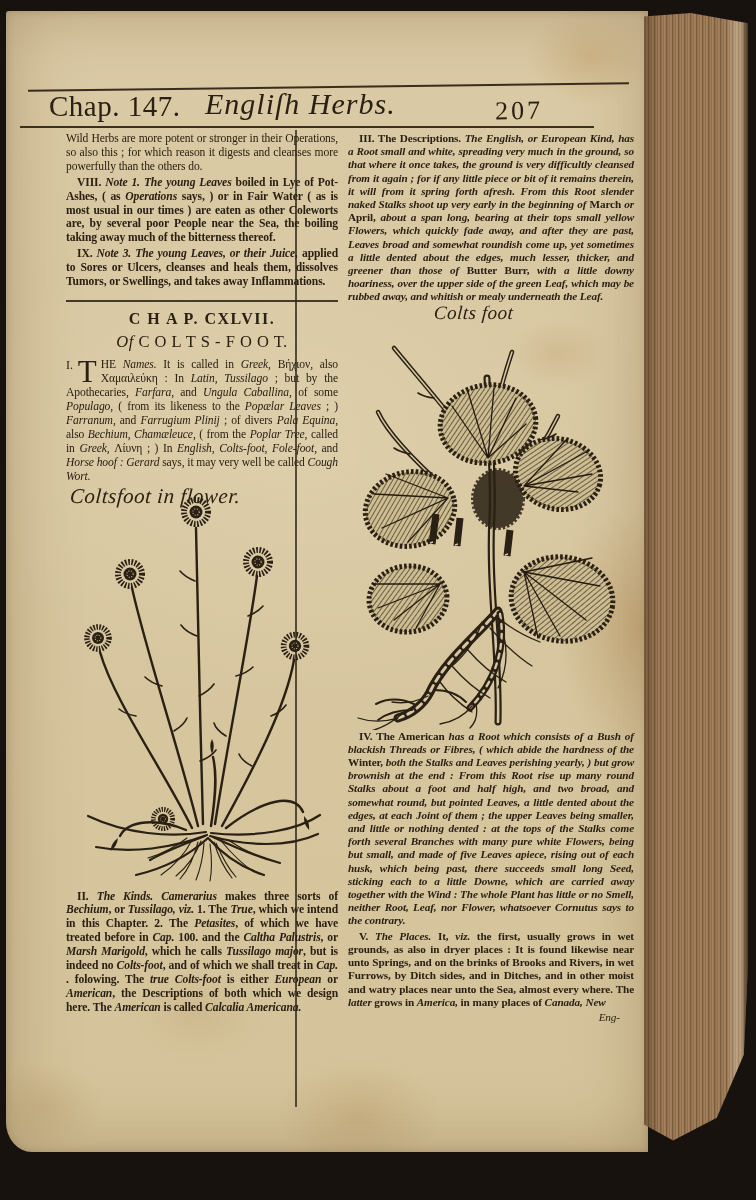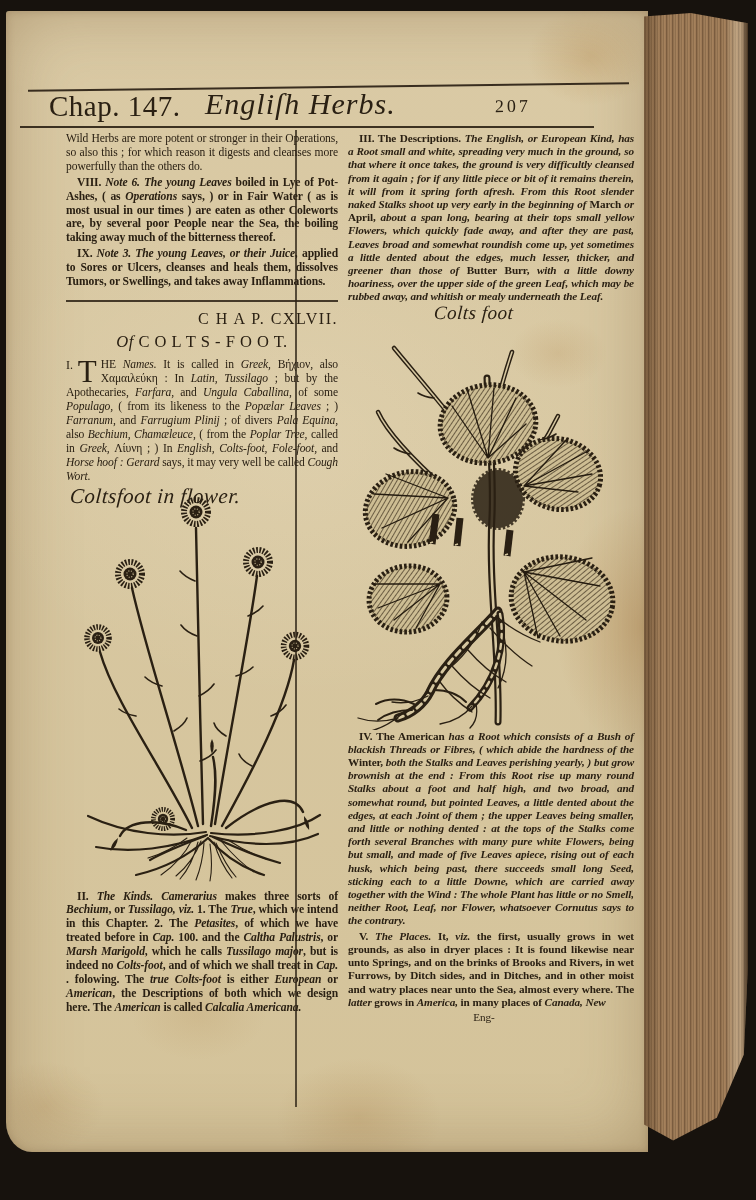--- a/index.html
+++ b/index.html
@@ -30,65 +30,65 @@
     background:
       linear-gradient(90deg, rgba(60,40,20,.40), rgba(60,40,20,0) 16%, rgba(60,40,20,0) 78%, rgba(250,238,210,.30) 88%, rgba(250,238,210,.30) 93%, rgba(30,18,8,.65) 100%),
       repeating-linear-gradient(90deg,#a5835f 0px,#8f6f4d 1.5px,#b08a63 3px,#7a5c3f 4.5px,#9c7a55 6px);
     clip-path:polygon(0 0.3%, 45% 0, 100% 0.9%, 100% 84%, 96% 92%, 70% 97.6%, 28% 99.6%, 0 98.2%);
   }
   
   .rule-top{position:absolute;left:28px;top:86px;width:601px;height:2px;background:var(--ink);transform:rotate(-.7deg);opacity:.92;}
   .rule-head{position:absolute;left:20px;top:126px;width:574px;height:2px;background:var(--ink);opacity:.9;}
   .hdr-chap{position:absolute;left:33px;top:90px;font-size:29px;letter-spacing:.5px;margin-left:16px;}
   .hdr-title{position:absolute;left:205px;top:87px;font-size:30px;font-style:italic;letter-spacing:1px;}
-  .hdr-pageno{position:absolute;left:495px;top:96px;font-size:18px;letter-spacing:3px;transform:rotate(-1deg);}
+  .hdr-pageno{position:absolute;left:495px;top:96px;font-size:26px;letter-spacing:3px;transform:rotate(-1deg);}
   
   .col-divider{position:absolute;left:295px;top:130px;width:1.6px;height:977px;background:var(--ink);opacity:.75;}
   .col{position:absolute;top:132px;font-size:11.6px;line-height:13.9px;text-align:justify;letter-spacing:-.1px;margin-left:44px;}
   .col-left{left:22px;width:272px;}
   .col-right{left:304px;width:286px;line-height:13.2px;font-size:11.2px;}
   p.para{margin:0 0 2px 0;}
   p.ind{text-indent:11px;font-weight:bold;}
   .it{font-style:italic;text-align:center;}
   .rule-mid{border:none;height:1.6px;background:var(--ink);opacity:.85;margin:11px 0 10px 0;}
   .chap-head{text-align:center;font-size:16px;margin:6px 0 0 0;letter-spacing:1.5px;}
   .chap-sub{text-align:center;font-size:16.5px;margin:10px 0 9px 0;letter-spacing:.5px;}
   .numeral{float:left;font-size:12px;margin:1px 5px 0 0;}
   .dropcap{float:left;font-size:31px;line-height:25px;margin:1px 4px 0 0;}
   .figure{position:relative;}
   .fig-left{height:404px;}
   .fig-right{height:424px;}
   .figure svg{position:absolute;inset:0;color:var(--ink);}
   .caption{position:absolute;font-style:italic;font-size:21px;letter-spacing:.5px;transform:skewX(-4deg);white-space:nowrap;}
   .cap-left{left:4px;top:4px;}
   .cap-right{left:86px;top:0px;font-size:19px;}
-  .catchword{text-align:center;margin-top:1px;padding-right:14px;}
+  .catchword{text-align:right;font-style:italic;margin-top:1px;padding-right:14px;}
 </style>
 </head>
 <body>
 
 <div class="page"></div>
 <div class="fore-edge"></div>
 
 <div class="rule-top"></div>
 <div class="hdr-chap">Chap. 147.</div>
 <div class="hdr-title">Engliſh Herbs.</div>
 <div class="hdr-pageno">207</div>
 <div class="rule-head"></div>
 
 <div class="col-divider"></div>
 
 <div class="col col-left">
   <p class="para"><span>Wild Herbs are more potent or stronger in their Operations, so also this ; for which reason it digests and cleanses more powerfully than the others do.</span></p>
-  <p class="para ind"><span>VIII. </span><span class="it">Note 6. The young Leaves</span><span> boiled in Lye of Pot-Ashes, ( as </span><span class="it">Operations</span><span> says, ) or in Fair Water ( as is most usual in our times ) are eaten as other Coleworts are, by several poor People near the Sea, the boiling taking away much of the bitterness thereof.</span></p>
+  <p class="para ind"><span>VIII. </span><span class="it">Note 1. The young Leaves</span><span> boiled in Lye of Pot-Ashes, ( as </span><span class="it">Operations</span><span> says, ) or in Fair Water ( as is most usual in our times ) are eaten as other Coleworts are, by several poor People near the Sea, the boiling taking away much of the bitterness thereof.</span></p>
   <p class="para ind"><span>IX. </span><span class="it">Note 3. The young Leaves, or their Juice,</span><span> applied to Sores or Ulcers, cleanses and heals them, dissolves Tumors, or Swellings, and takes away Inflammations.</span></p>
 
   <hr class="rule-mid">
 
-  <h2 class="chap-head" style="font-weight:normal;text-align:right;">C H A P.  CXLVII.</h2>
+  <h2 class="chap-head" style="font-weight:bold;">C H A P.  CXLVII.</h2>
   <h3 class="chap-sub" style="font-weight:normal;"><span class="it">Of </span><span>C O L T S - F O O T.</span></h3>
 
   <p class="para">
     <span class="numeral">I.</span><span class="dropcap">T</span><span><span>HE </span><span class="it">Names.</span><span> It is called in </span><span class="it">Greek,</span><span> Βήχιον, also Χαμαιλεύκη : In </span><span class="it">Latin, Tussilago</span><span> ; but by the Apothecaries, </span><span class="it">Farfara</span><span>, and </span><span class="it">Ungula Caballina</span><span>, of some </span><span class="it">Populago</span><span>, ( from its likeness to the </span><span class="it">Popælar Leaves</span><span> ; ) </span><span class="it">Farranum</span><span>, and </span><span class="it">Farrugium Plinij</span><span> ; of divers </span><span class="it">Pala Equina</span><span>, also </span><span class="it">Bechium, Chamæleuce</span><span>, ( from the </span><span class="it">Poplar Tree</span><span>, called in </span><span class="it">Greek,</span><span> Λίυνη ; ) In </span><span class="it">English, Colts-foot, Fole-foot,</span><span> and </span><span class="it">Horse hoof :</span><span> </span><span class="it">Gerard</span><span> says, it may very well be called </span><span class="it">Cough Wort.</span></span>
   </p>
 
   <div class="figure fig-left">
     <svg viewBox="0 0 272 404" width="272" height="404">
       <defs>
         <g id="fh">

